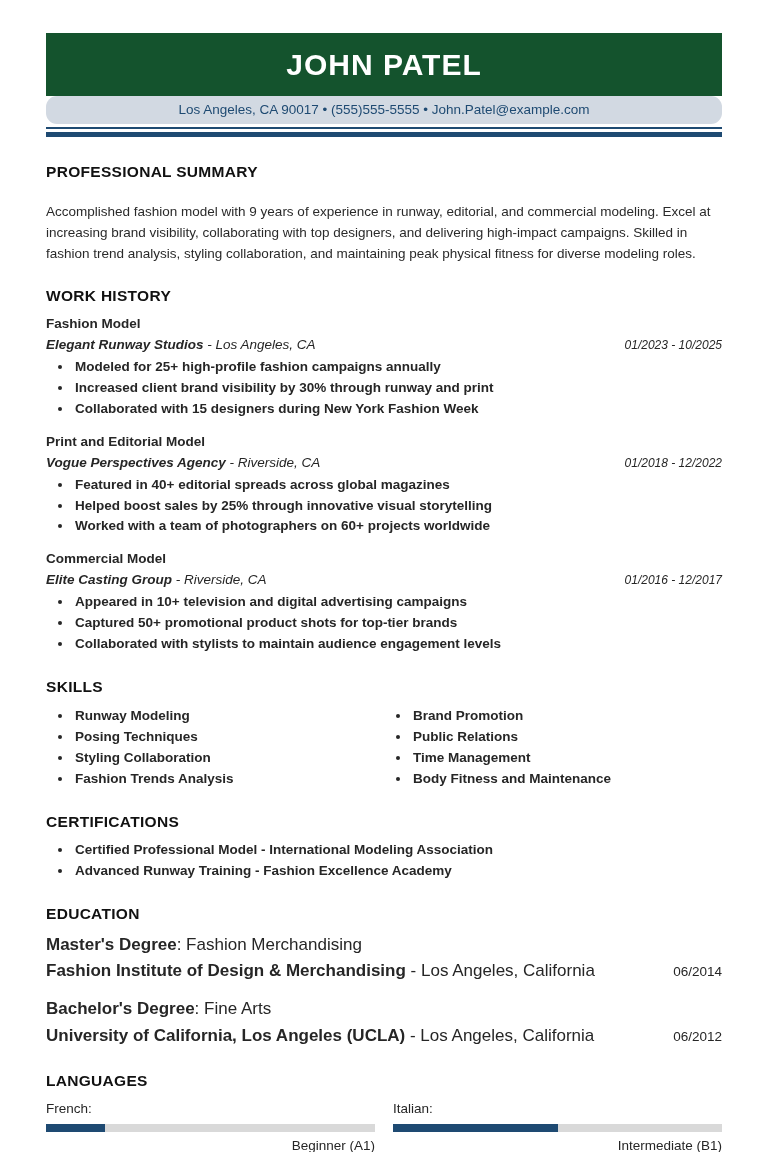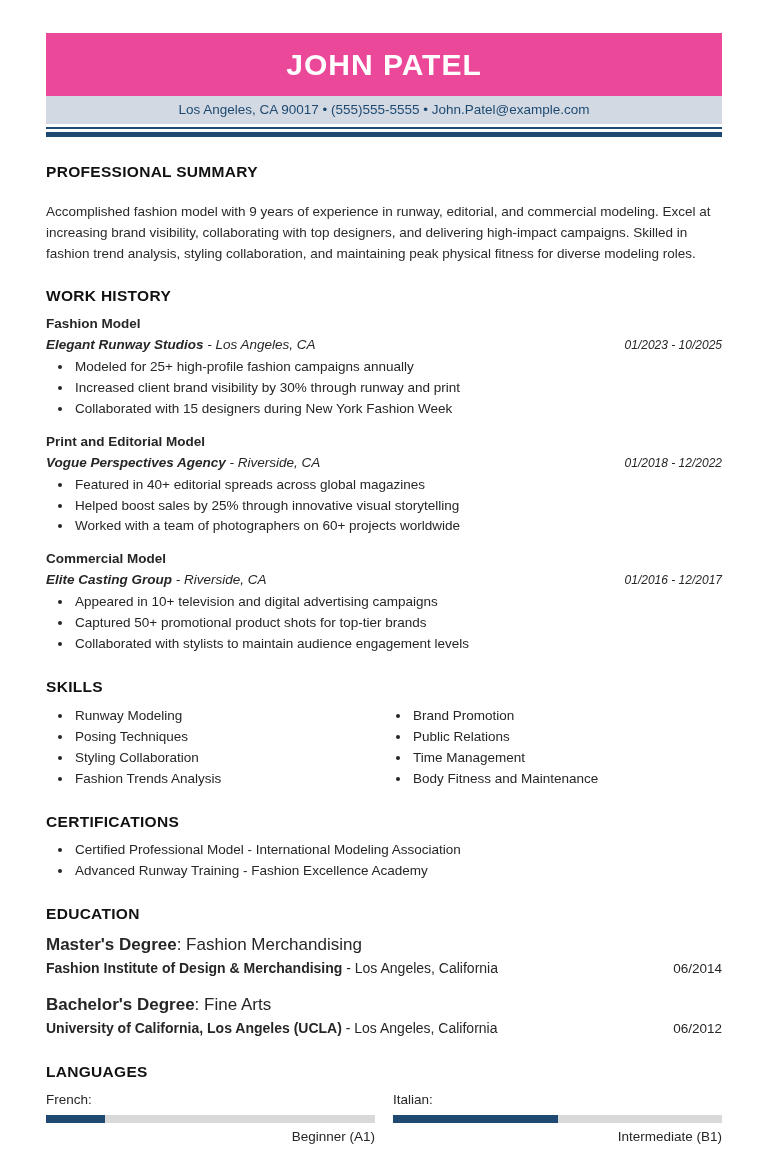--- a/index.html
+++ b/index.html
@@ -8,36 +8,37 @@
     width: 768px;
     min-height: 1152px;
     font-family: "Liberation Sans", sans-serif;
     color: #262626;
     margin: 0 auto;
   }
   .page { padding: 33px 46px 40px 46px; }
 
   
   .name-band {
-    background: #ec4899;
+    background: #14532d;
     color: #ffffff;
     text-align: center;
     padding: 15px 0 14px 0;
   }
   .name-band h1 {
     font-size: 30px;
     font-weight: bold;
     letter-spacing: 1px;
   }
   .contact-band {
     background: #D2D9E2;
     color: #1E4A72;
     text-align: center;
     font-size: 13.5px;
     padding: 6px 0 7px 0;
+    border-radius: 11px;
   }
   .rule-thin  { height: 2px; background: #1E4A72; margin-top: 3px; }
   .rule-thick { height: 5px; background: #1E4A72; margin-top: 3px; }
 
   
   .section-title {
     font-size: 15.5px;
     font-weight: bold;
     color: #111111;
     letter-spacing: 0.3px;
@@ -56,37 +57,38 @@
   
   .job { margin-bottom: 12px; }
   .job-role { font-size: 13.5px; font-weight: bold; line-height: 1.55; }
   .job-line { display: flex; justify-content: space-between; align-items: baseline; font-style: italic; }
   .job-company { font-size: 13.5px; line-height: 1.55; }
   .job-company b { font-weight: bold; }
   .job-dates { font-size: 12px; white-space: nowrap; }
   ul.bullets {
     margin: 1px 0 0 27px;
     padding: 0;
+    font-weight: bold;
   }
   ul.bullets li {
     font-size: 13.5px;
     line-height: 1.55;
     padding-left: 2px;
   }
 
   
   .two-col { display: flex; }
   .two-col ul { width: 50%; }
 
   
   .edu { margin-bottom: 12px; }
   .edu-degree { font-size: 17px; line-height: 1.55; }
   .edu-degree b { font-weight: bold; }
   .edu-line { display: flex; justify-content: space-between; align-items: baseline; }
-  .edu-school { font-size: 14px; line-height: 1.55; }
+  .edu-school { font-size: 17px; line-height: 1.55; }
   .edu-school b { font-weight: bold; }
   .edu-date { font-size: 13.5px; white-space: nowrap; }
 
   
   .lang-grid {
     display: grid;
     grid-template-columns: 1fr 1fr;
     column-gap: 18px;
     row-gap: 9px;
     gap: 18px;

